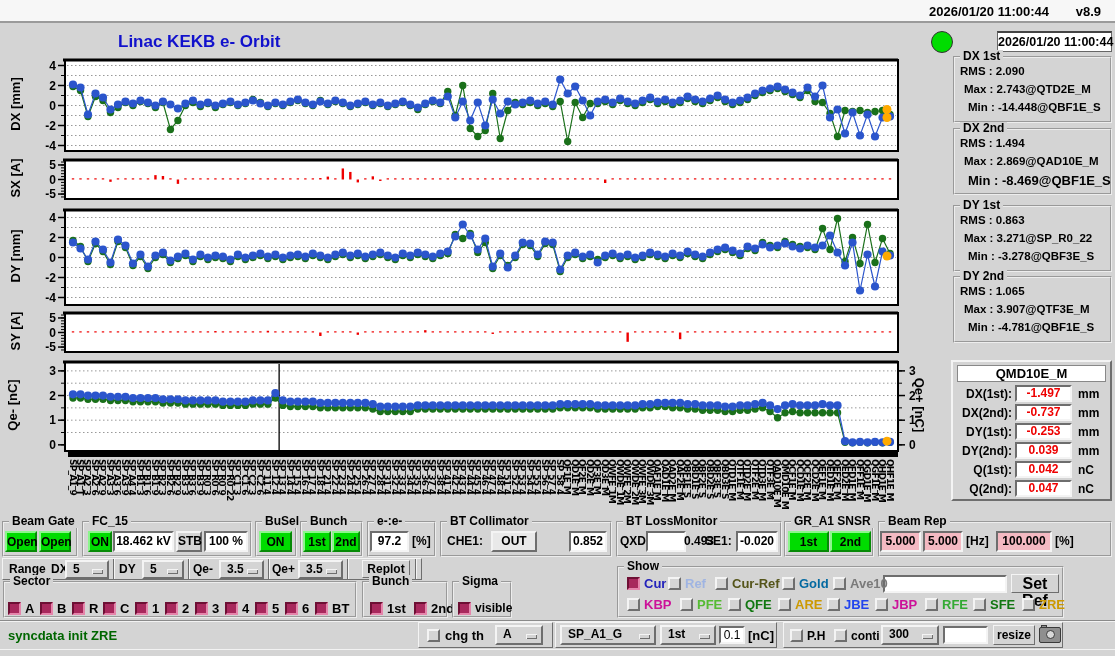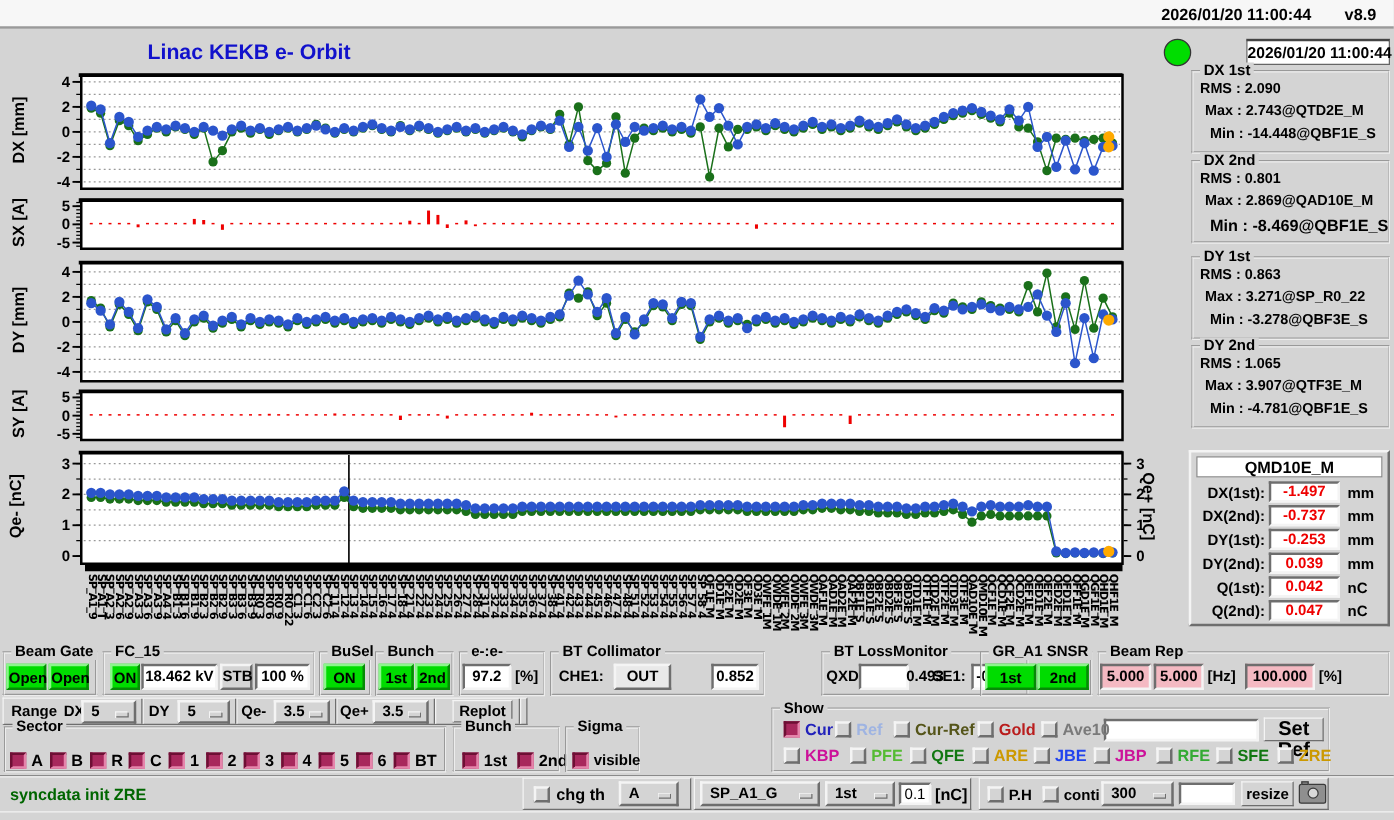--- a/index.html
+++ b/index.html
@@ -1206,21 +1206,21 @@
 <div class="abs" style="left:68px;top:452px;width:830px;height:5px;background:#000;"></div>
 <div id="stats">
     <div class="gb" style="left:953px;top:56px;width:159px;height:67px;padding-left:32px;">
       <span class="gb-title">DX 1st</span>
       <div class="lbl" style="left:5px;top:7px;font-size:11.5px;">RMS : 2.090</div>
       <div class="lbl" style="left:9px;top:25px;font-size:11.5px;">Max : 2.743@QTD2E_M</div>
       <div class="lbl" style="left:13px;top:43px;font-size:11.5px;">Min : -14.448@QBF1E_S</div>
     </div>
     <div class="gb" style="left:953px;top:128px;width:159px;height:67px;">
       <span class="gb-title">DX 2nd</span>
-      <div class="lbl" style="left:5px;top:7px;font-size:11.5px;">RMS : 0.801</div>
+      <div class="lbl" style="left:5px;top:7px;font-size:11.5px;">RMS : 1.494</div>
       <div class="lbl" style="left:9px;top:25px;font-size:11.5px;">Max : 2.869@QAD10E_M</div>
       <div class="lbl" style="left:13px;top:43px;font-size:13px;">Min : -8.469@QBF1E_S</div>
     </div>
     <div class="gb" style="left:953px;top:205px;width:159px;height:67px;">
       <span class="gb-title">DY 1st</span>
       <div class="lbl" style="left:5px;top:7px;font-size:11.5px;">RMS : 0.863</div>
       <div class="lbl" style="left:9px;top:25px;font-size:11.5px;">Max : 3.271@SP_R0_22</div>
       <div class="lbl" style="left:13px;top:43px;font-size:11.5px;">Min : -3.278@QBF3E_S</div>
     </div>
     <div class="gb" style="left:953px;top:276px;width:159px;height:67px;">
@@ -1285,21 +1285,21 @@
   <span class="lbl" style="left:43px;top:11px;">[%]</span>
 </div>
 
 <div class="gb" style="left:440px;top:521px;width:172px;height:36px;">
   <span class="gb-title">BT Collimator</span>
   <span class="lbl" style="left:5px;top:11px;text-align:right;">CHE1:</span>
   <div class="abs raised" style="left:49px;top:8px;width:46px;height:21px;font-size:12px;text-align:center;line-height:17px;background:#e9e9e9;">OUT</div>
   <div class="abs sunkw" style="left:127px;top:8px;width:38px;height:21px;font-size:12px;text-align:center;line-height:17px;">0.852</div>
 </div>
 
-<div class="gb" style="left:616px;top:521px;width:166px;height:36px;margin-left:41px;">
+<div class="gb" style="left:616px;top:521px;width:166px;height:36px;">
   <span class="gb-title">BT LossMonitor</span>
   <span class="lbl" style="left:2px;top:11px;">QXD2E:</span>
   <div class="abs sunkw" style="left:28px;top:8px;width:37px;height:21px;font-size:12px;line-height:17px;padding-left:36px;">0.493</div>
   <span class="lbl" style="left:87px;top:11px;">SE1:</span>
   <div class="abs sunkw" style="left:118px;top:8px;width:42px;height:21px;font-size:12px;text-align:center;line-height:17px;">-0.020</div>
 </div>
 
 <div class="gb" style="left:784px;top:521px;width:90px;height:36px;">
   <span class="gb-title">GR_A1 SNSR</span>
   <div class="abs btn-green" style="left:2px;top:8px;width:41px;height:21px;line-height:18px;">1st</div>
@@ -1374,21 +1374,21 @@
   <span class="gb-title">Show</span>
   <div class="abs sunkw" style="left:264px;top:7px;width:124px;height:18px;"></div>
   <div class="abs raised1" style="left:392px;top:6px;width:48px;height:19px;font-size:16px;text-align:center;line-height:17px;">Set Ref</div>
 <div class="cb cb-on" style="left:8px;top:9px;"></div>
     <div class="lbl" style="left:25px;top:8px;font-size:13px;color:#2222bb;">Cur</div>
     <div class="cb cb-off" style="left:49px;top:9px;"></div>
     <div class="lbl" style="left:66px;top:8px;font-size:13px;color:#9fb4e2;">Ref</div>
     <div class="cb cb-off" style="left:96px;top:9px;"></div>
     <div class="lbl" style="left:113px;top:8px;font-size:13px;color:#55551a;">Cur-Ref</div>
     <div class="cb cb-off" style="left:163px;top:9px;"></div>
-    <div class="lbl" style="left:180px;top:8px;font-size:13px;color:#b91c1c;">Gold</div>
+    <div class="lbl" style="left:180px;top:8px;font-size:13px;color:#0369a1;">Gold</div>
     <div class="cb cb-off" style="left:214px;top:9px;"></div>
     <div class="lbl" style="left:231px;top:8px;font-size:13px;color:#7a7a7a;">Ave10</div>
     <div class="cb cb-off" style="left:8px;top:30px;"></div>
     <div class="lbl" style="left:25px;top:29px;font-size:13px;color:#cc1199;">KBP</div>
     <div class="cb cb-off" style="left:61px;top:30px;"></div>
     <div class="lbl" style="left:78px;top:29px;font-size:13px;color:#55bb33;">PFE</div>
     <div class="cb cb-off" style="left:109px;top:30px;"></div>
     <div class="lbl" style="left:126px;top:29px;font-size:13px;color:#117711;">QFE</div>
     <div class="cb cb-off" style="left:159px;top:30px;"></div>
     <div class="lbl" style="left:176px;top:29px;font-size:13px;color:#cc9900;">ARE</div>

